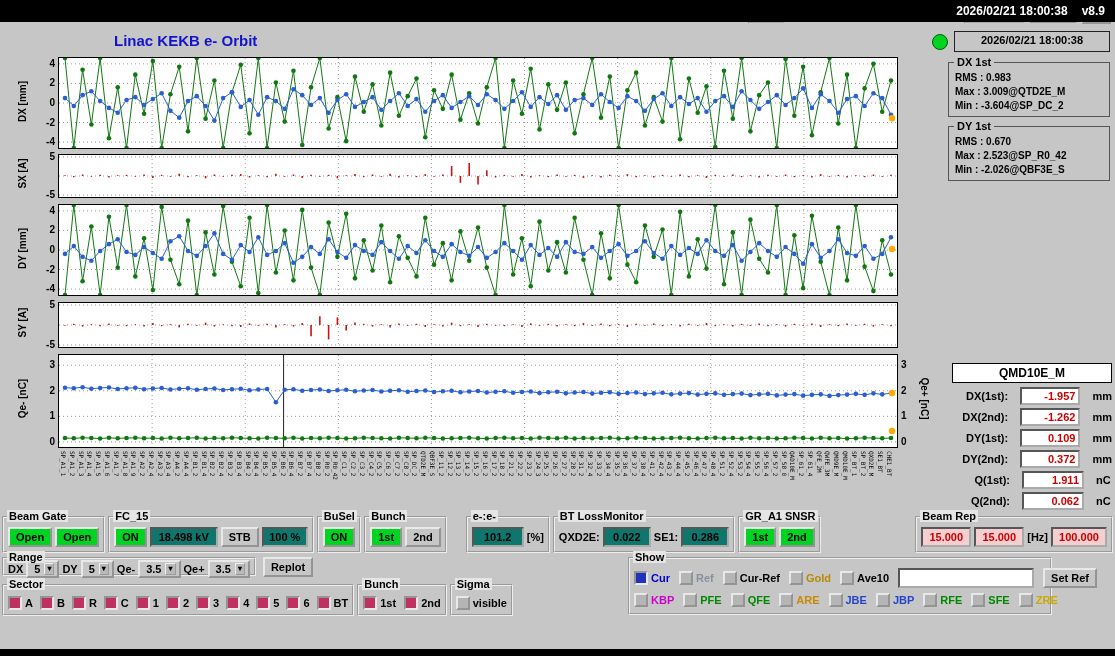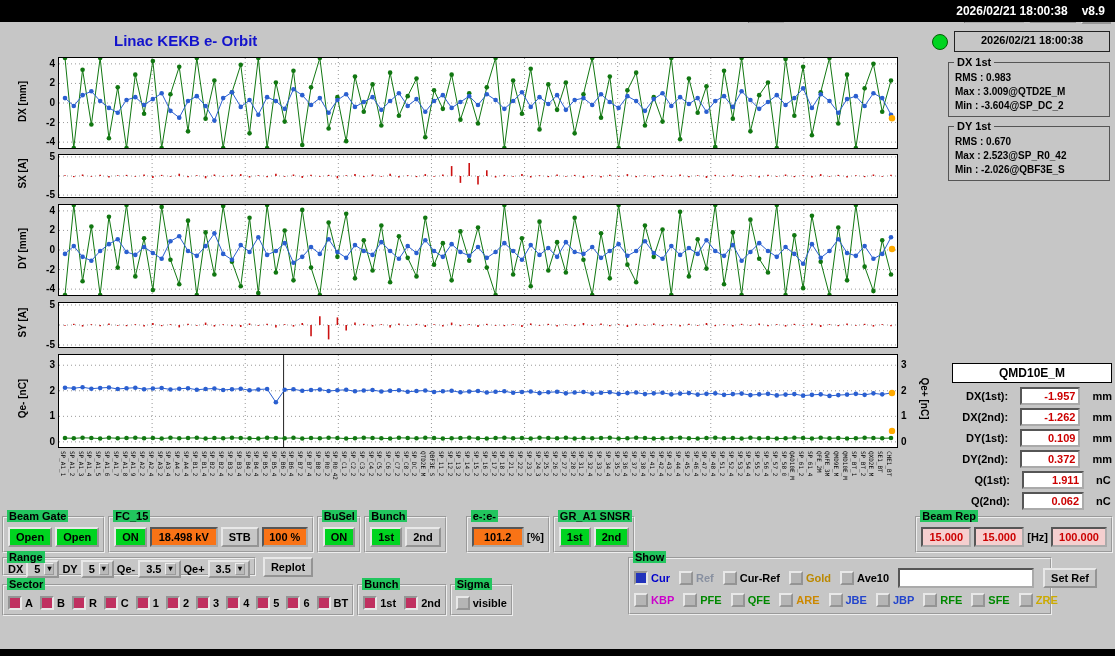--- a/index.html
+++ b/index.html
@@ -49,26 +49,26 @@
   .mval{width:52px;background:#fff;border:2px inset #aaa;color:#cc0000;font:bold 11px "Liberation Sans",sans-serif;
         text-align:right;padding:1px 3px;}
   .munit{font:bold 11px "Liberation Sans",sans-serif;}
   
   .crow{position:absolute;display:flex;align-items:stretch;gap:3px;}
   #row1{top:516px;left:2px;right:2px;height:37px;}
   #row2{top:557px;left:2px;height:19px;}
   #row3{top:584px;left:2px;height:32px;}
   #row4{top:621px;left:0;right:0;height:26px;display:flex;align-items:center;padding:0 4px;box-sizing:border-box;}
   .group{position:relative;border:2px groove #eee;padding:7px 4px 2px 4px;display:flex;align-items:center;gap:3px;background:#c6c6c6;}
-  .glabel{position:absolute;top:-8px;left:3px;background:#22c55e;font:bold 11px "Liberation Sans",sans-serif;
+  .glabel{position:absolute;top:-8px;left:3px;background:#e5e5e5;font:bold 11px "Liberation Sans",sans-serif;
           padding:0 2px;white-space:nowrap;}
   .btn{border:2px outset #e8e8e8;background:#c6c6c6;font:bold 11px "Liberation Sans",sans-serif;
        padding:2px 6px;white-space:nowrap;cursor:default;}
   .btn.green{background:#00d420;}
-  .fld{background:#f97316;border:2px inset #aaa;font:bold 11px "Liberation Sans",sans-serif;
+  .fld{background:#0f766e;border:2px inset #aaa;font:bold 11px "Liberation Sans",sans-serif;
        padding:2px 3px;white-space:nowrap;text-align:center;}
   .fld.pink{background:#f5cfcf;color:#cc0000;}
   .lbl{font:bold 11px "Liberation Sans",sans-serif;white-space:nowrap;}
   .dd{display:inline-flex;align-items:center;border:2px outset #e8e8e8;background:#c6c6c6;
       font:bold 11px "Liberation Sans",sans-serif;padding:1px 3px 1px 6px;gap:4px;white-space:nowrap;}
   .arr{border:1px outset #eee;background:#b9b9b9;font-size:8px;line-height:10px;padding:0 2px;}
   .chk{display:inline-flex;align-items:center;gap:3px;font:bold 11px "Liberation Sans",sans-serif;white-space:nowrap;}
   .box{width:10px;height:10px;border:2px outset #e8e8e8;background:#b5b5b5;display:inline-block;}
   .box.on{border-style:inset;}
   #show-group{position:absolute;top:557px;left:628px;width:424px;height:58px;border:2px groove #eee;
@@ -1142,20 +1142,27 @@
       <span class="glabel">Bunch</span>
       <span class="btn green">1st</span>
       <span class="btn">2nd</span>
     </div>
     <div class="group" style="margin-left:16px">
       <span class="glabel">e-:e-</span>
       <span class="fld" style="width:42px">101.2</span>
       <span class="lbl">[%]</span>
     </div>
     <div class="group">
+      <span class="glabel">BT LossMonitor</span>
+      <span class="lbl">QXD2E:</span>
+      <span class="fld" style="width:38px">0.022</span>
+      <span class="lbl">SE1:</span>
+      <span class="fld" style="width:38px">0.286</span>
+    </div>
+    <div class="group">
       <span class="glabel">GR_A1 SNSR</span>
       <span class="btn green">1st</span>
       <span class="btn green">2nd</span>
     </div>
     <div class="group" style="margin-left:auto">
       <span class="glabel">Beam Rep</span>
       <span class="fld pink" style="width:40px">15.000</span>
       <span class="fld pink" style="width:40px">15.000</span>
       <span class="lbl">[Hz]</span>
       <span class="fld pink" style="width:46px">100.000</span>

